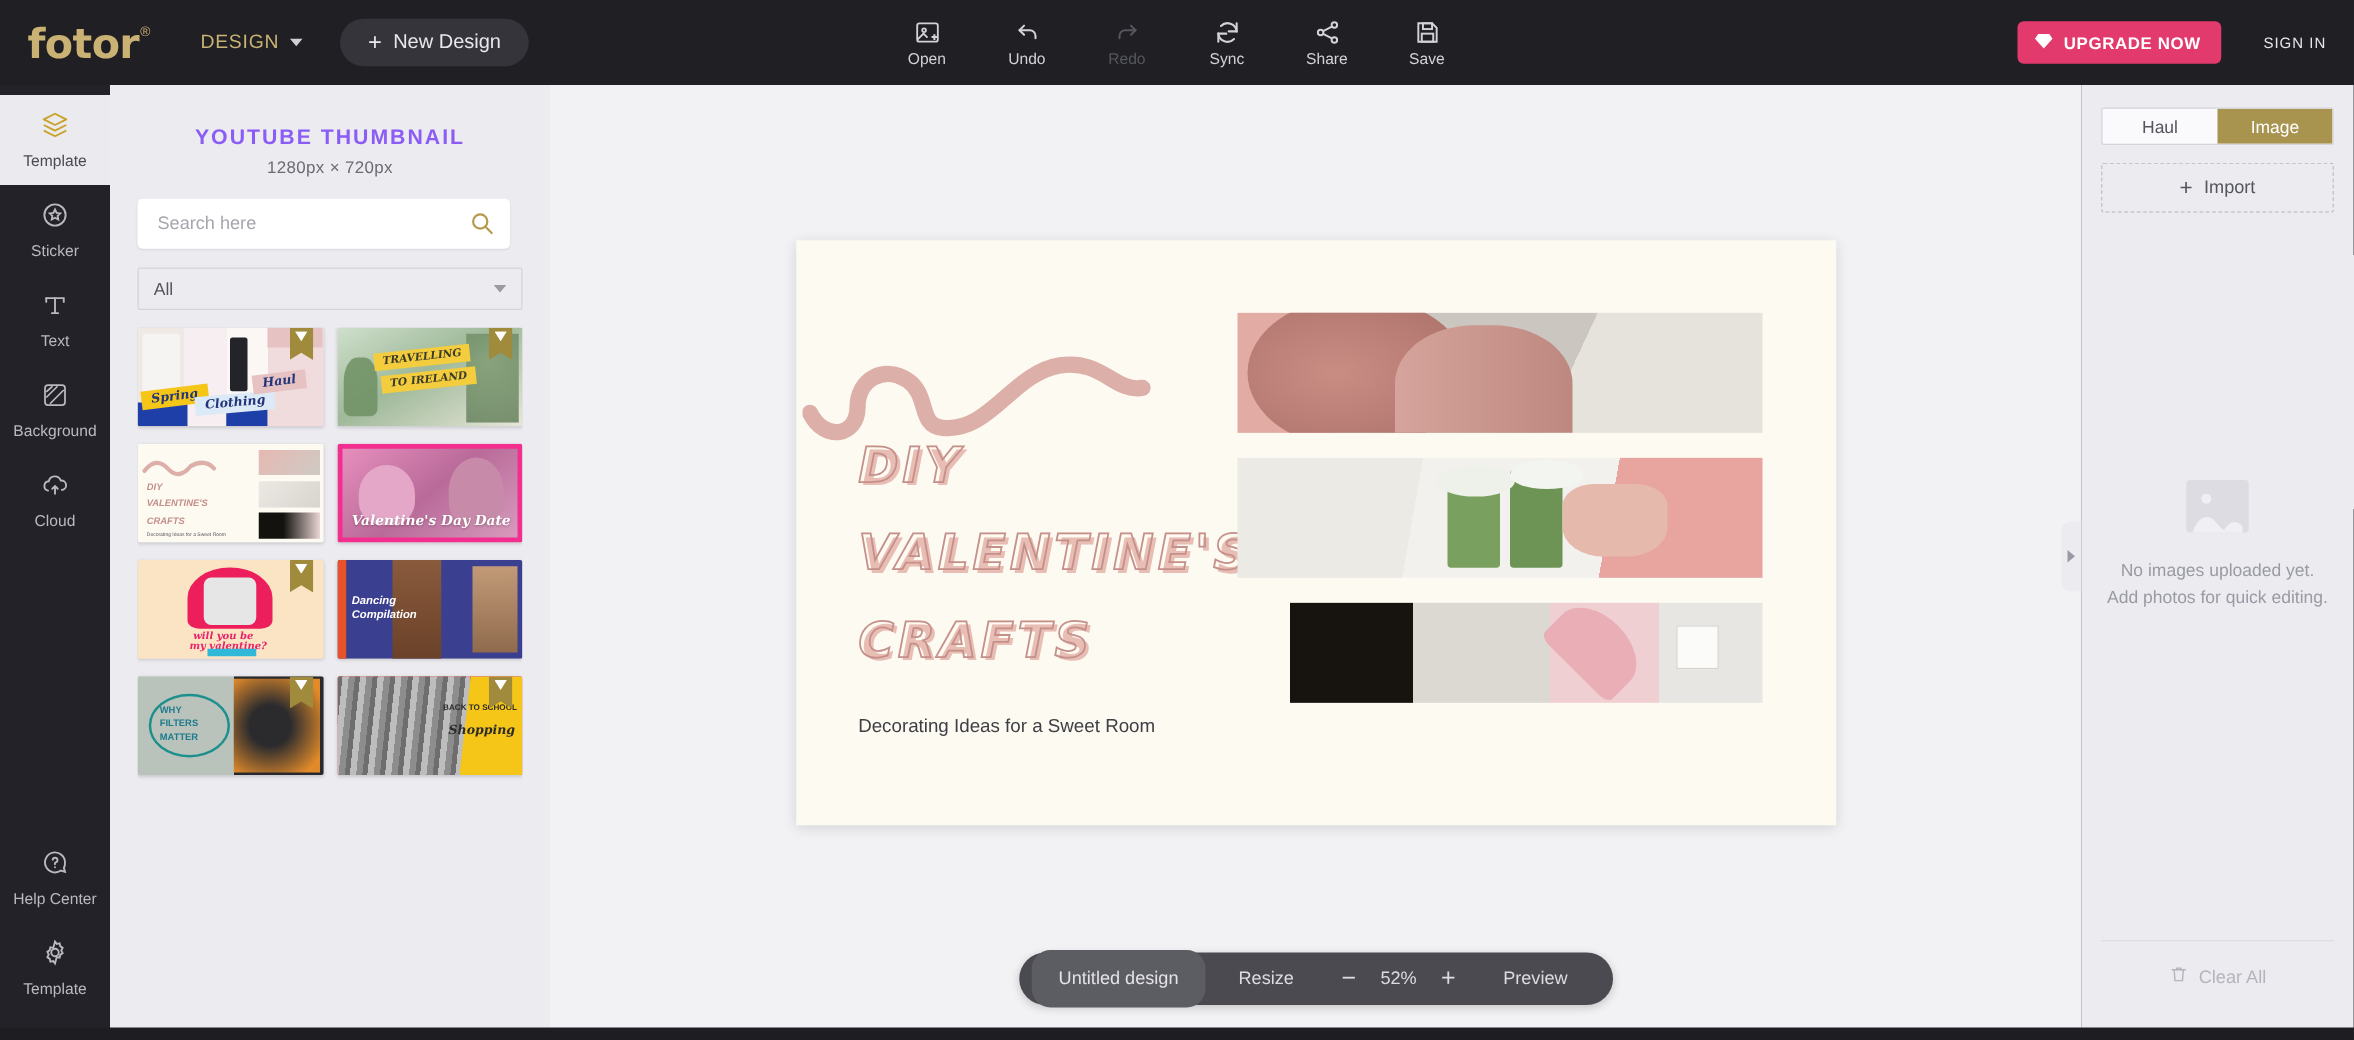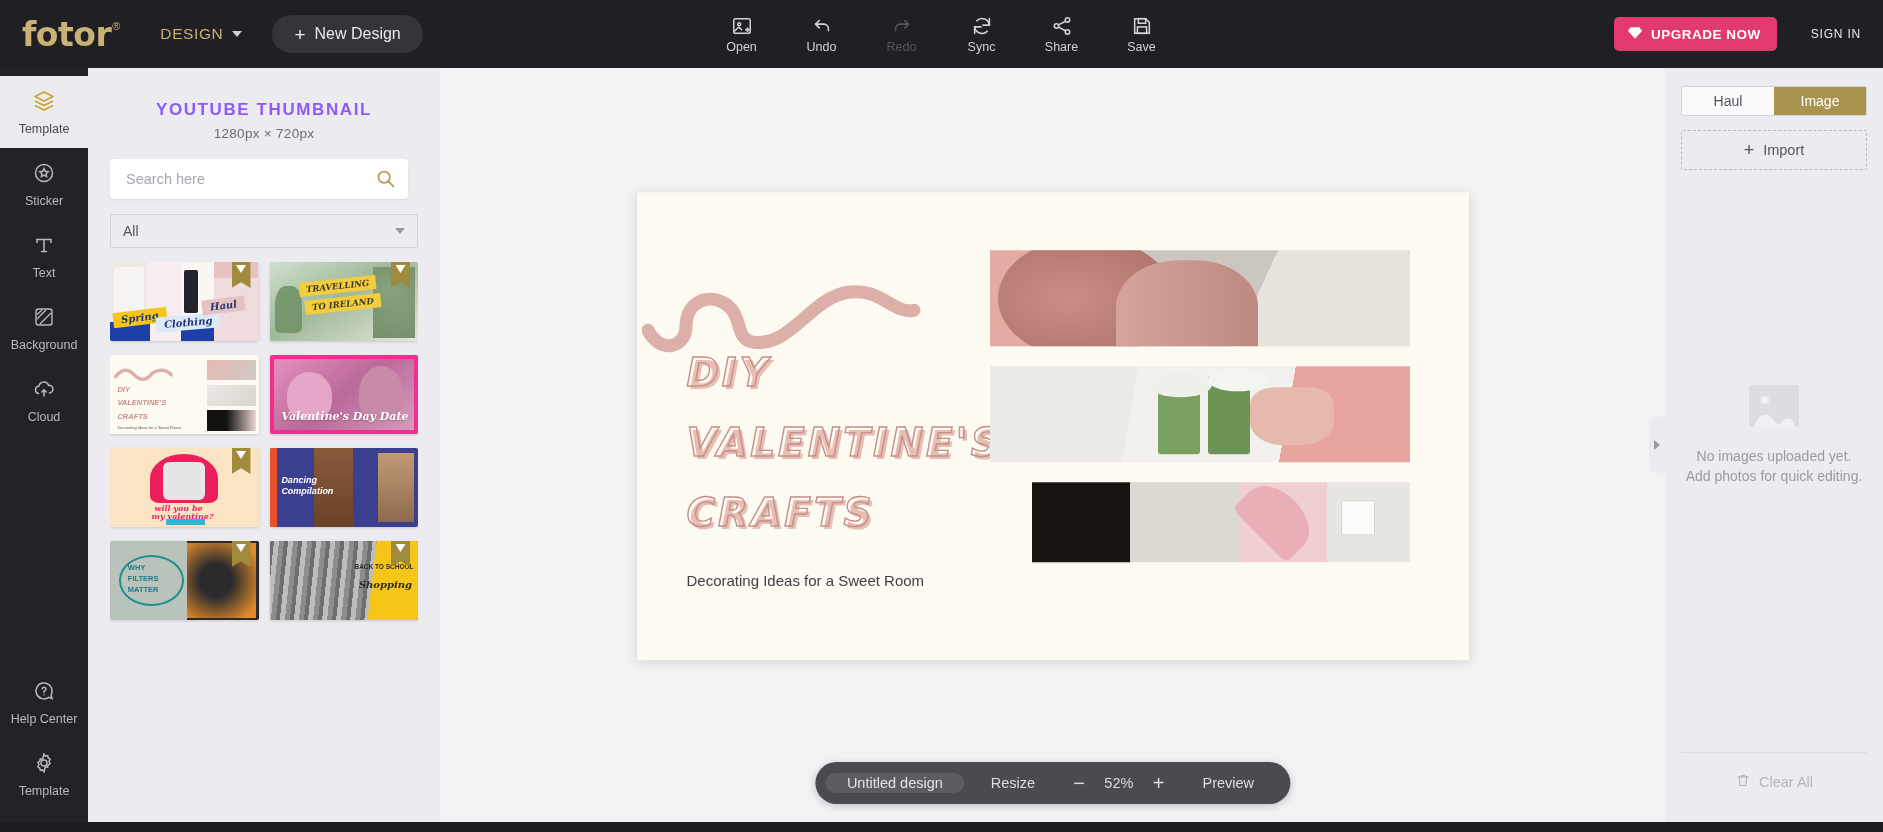--- a/index.html
+++ b/index.html
@@ -150,21 +150,21 @@
   .handle { position: absolute; right: 218px; top: 50%; transform: translateY(-50%);
             width: 16px; height: 56px; background: #ebebf0; border-radius: 8px 0 0 8px;
             display: flex; align-items: center; justify-content: center; cursor: pointer; z-index: 15; }
   .handle span { width: 0; height: 0; border-top: 5px solid transparent;
                  border-bottom: 5px solid transparent; border-left: 6px solid #9a9aa4; }
 
   
   .bottombar { position: absolute; left: 50%; bottom: 18px; transform: translateX(-50%);
     height: 42px; background: #4a4a50; border-radius: 21px; display: flex; align-items: center;
     padding: 0 10px; z-index: 30; box-shadow: 0 2px 8px rgba(0,0,0,.2); }
-  .doc-name { height: 20px; background: #5c5c63; border-radius: 15px; padding: 0 22px;
+  .doc-name { height: 46px; background: #5c5c63; border-radius: 15px; padding: 0 22px;
               display: flex; align-items: center; color: #e3e3e8; font-size: 14.5px; cursor: text; }
   .bb-item { color: #dcdce1; font-size: 14.5px; padding: 0 26px; cursor: pointer; }
   .zoomgrp { display: flex; align-items: center; gap: 16px; padding: 0 12px; }
   .zbtn { color: #dcdce1; font-size: 20px; line-height: 1; cursor: pointer; user-select: none; }
   .zval { color: #dcdce1; font-size: 14.5px; min-width: 36px; text-align: center; }
   .footer-strip { height: 10px; background: #1e1e22; flex: 0 0 10px; }
 </style>
 </head>
 <body>
 

